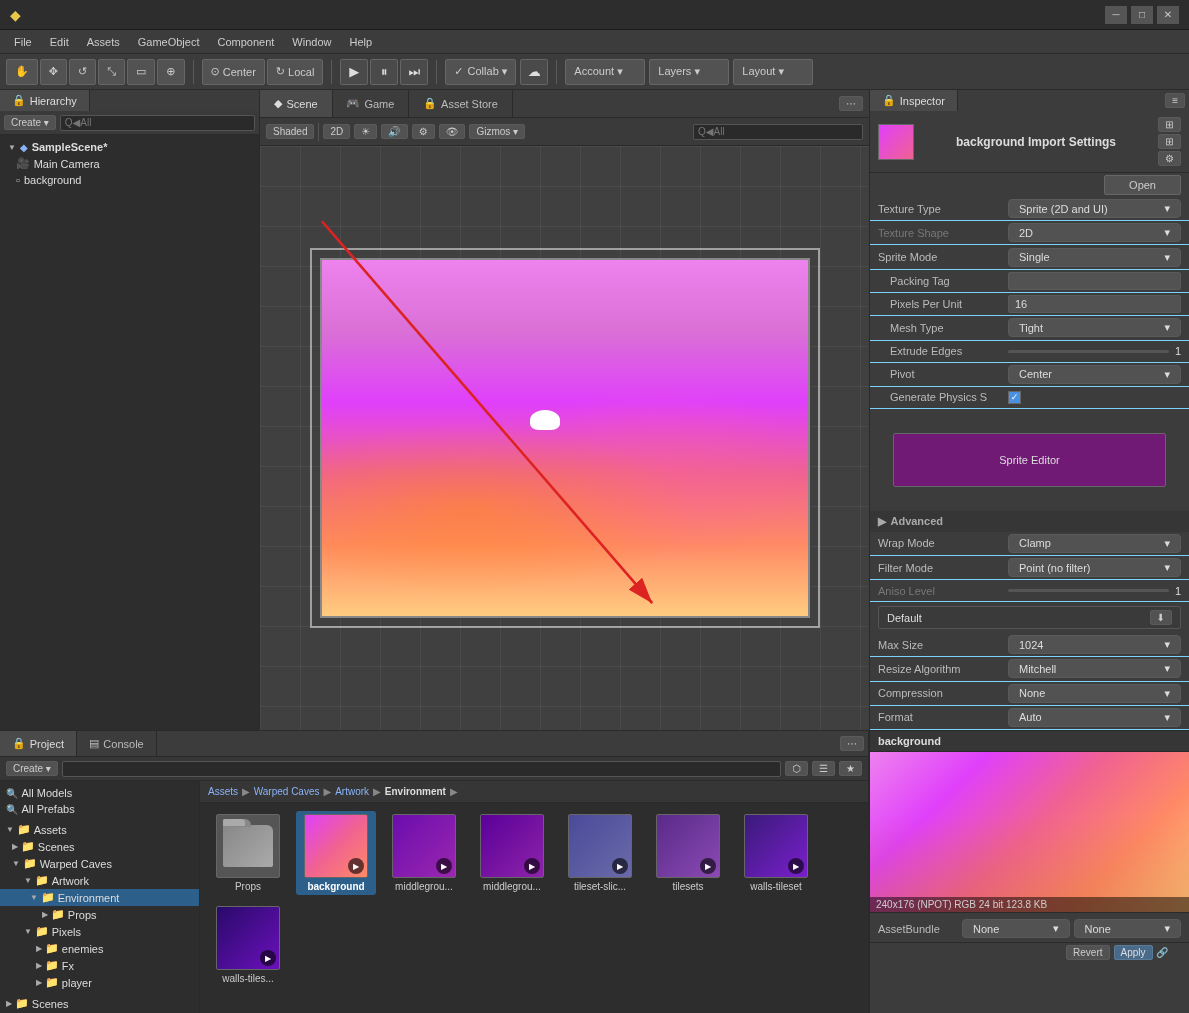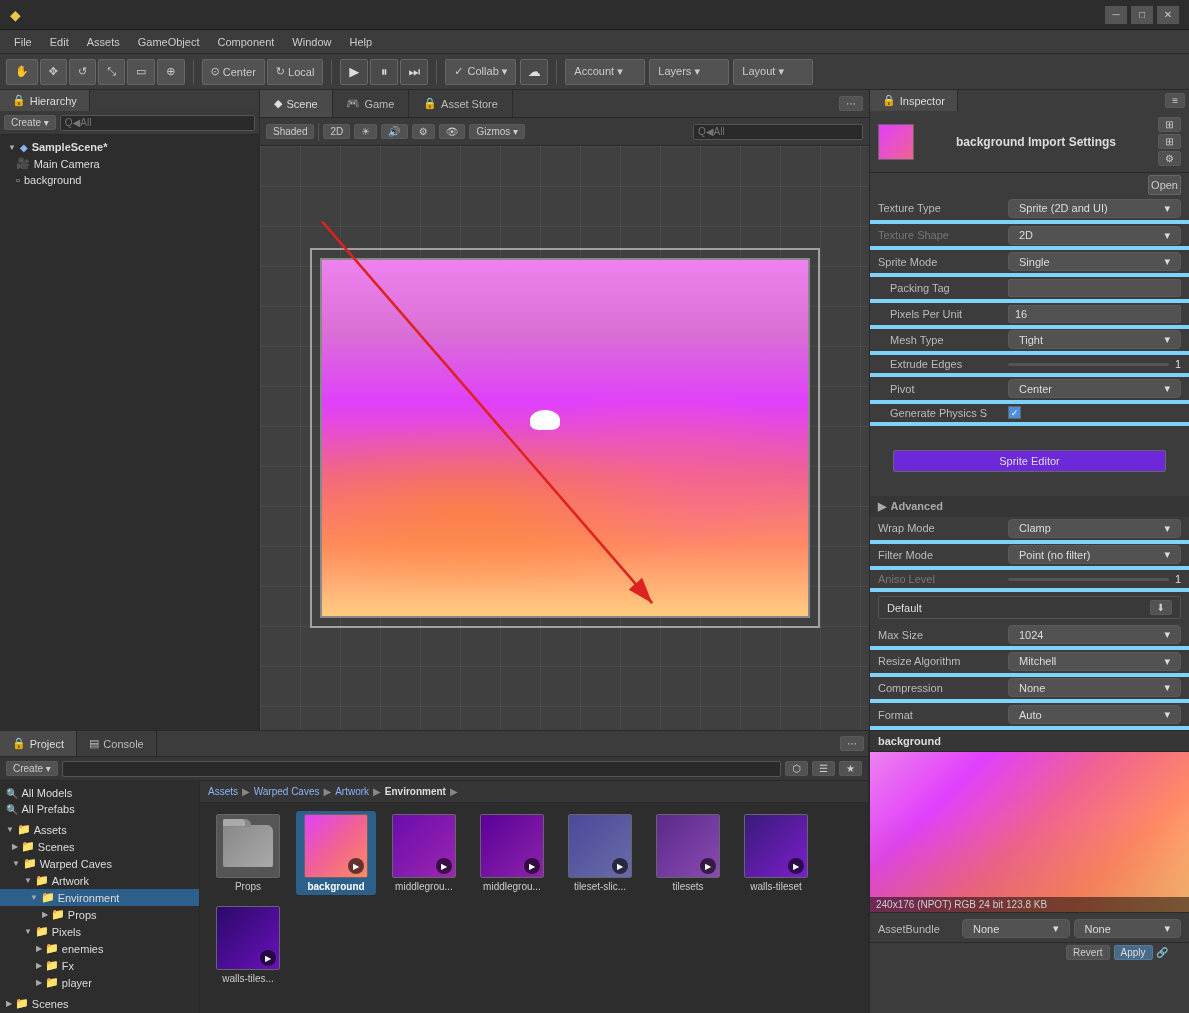--- a/index.html
+++ b/index.html
@@ -55,28 +55,28 @@
     .game-preview { position: absolute; left: 50%; top: 50%; transform: translate(-50%, -50%); width: 490px; height: 360px; background: #ff69b4; border: 2px solid #888; overflow: hidden; }
 
     
     .arrow-overlay { position: absolute; top: 0; left: 0; width: 100%; height: 100%; pointer-events: none; }
 
     
     .right-panel { width: 320px; background: #3c3c3c; border-left: 1px solid #2a2a2a; display: flex; flex-direction: column; overflow-y: auto; }
     .inspector-icon-area { display: flex; align-items: center; gap: 6px; padding: 6px 8px; border-bottom: 1px solid #2a2a2a; }
     .asset-thumbnail { width: 36px; height: 36px; background: linear-gradient(135deg, #e040fb, #f06292); border: 1px solid #666; flex-shrink: 0; }
     .asset-title { color: #ddd; font-size: 12px; font-weight: bold; flex: 1; text-align: center; }
-    .open-btn { padding: 3px 2px; background: #525252; border: 1px solid #666; border-radius: 2px; color: #ccc; cursor: pointer; font-size: 11px; }
-    .inspector-row { display: flex; align-items: center; padding: 3px 8px; min-height: 22px; border-bottom: 4px solid #7dd3fc; }
+    .open-btn { padding: 3px 24px; background: #525252; border: 1px solid #666; border-radius: 2px; color: #ccc; cursor: pointer; font-size: 11px; }
+    .inspector-row { display: flex; align-items: center; padding: 3px 8px; min-height: 22px; border-bottom: 1px solid #7dd3fc; }
     .inspector-label { width: 130px; color: #bbb; font-size: 11px; flex-shrink: 0; }
     .inspector-value { flex: 1; display: flex; align-items: center; gap: 4px; }
     .inspector-dropdown { background: #525252; border: 1px solid #5a5a5a; border-radius: 4px; padding: 2px 10px; color: #ddd; font-size: 11px; cursor: pointer; display: flex; align-items: center; justify-content: space-between; width: 100%; }
     .inspector-number { background: #525252; border: 1px solid #5a5a5a; border-radius: 2px; padding: 2px 6px; color: #ddd; font-size: 11px; flex: 1; }
     .section-header { padding: 4px 8px; background: #363636; color: #aaa; font-size: 11px; font-weight: bold; cursor: pointer; display: flex; align-items: center; gap: 4px; }
-    .sprite-editor-btn { margin: 20px 8px; padding: 4px 12px; background: #6d28d9; border: 1px solid #666; border-radius: 2px; color: #ddd; cursor: pointer; font-size: 11px; text-align: center; }
+    .sprite-editor-btn { margin: 20px 8px; padding: 20px 12px; background: #701a75; border: 1px solid #666; border-radius: 2px; color: #ddd; cursor: pointer; font-size: 11px; text-align: center; }
     .inspector-slider-row { display: flex; align-items: center; gap: 6px; flex: 1; }
     .mini-slider { flex: 1; height: 3px; background: #555; border-radius: 2px; position: relative; }
     .mini-slider::after { content: ''; position: absolute; left: 0; top: 0; height: 100%; width: 0%; background: #aaa; border-radius: 2px; }
     .checkbox { width: 13px; height: 13px; background: #4a90e2; border: 1px solid #666; display: flex; align-items: center; justify-content: center; color: white; font-size: 9px; }
 
     
     .bottom-area { display: flex; height: 330px; border-top: 1px solid #2a2a2a; }
     .project-panel { flex: 1; background: #2d2d2d; display: flex; flex-direction: column; border-right: 1px solid #2a2a2a; }
     .project-tabs { height: 26px; background: #3c3c3c; display: flex; border-bottom: 1px solid #2a2a2a; }
     .project-tab { padding: 3px 12px; background: #3c3c3c; border-right: 1px solid #2a2a2a; cursor: pointer; font-size: 11px; color: #bbb; display: flex; align-items: center; gap: 4px; }

